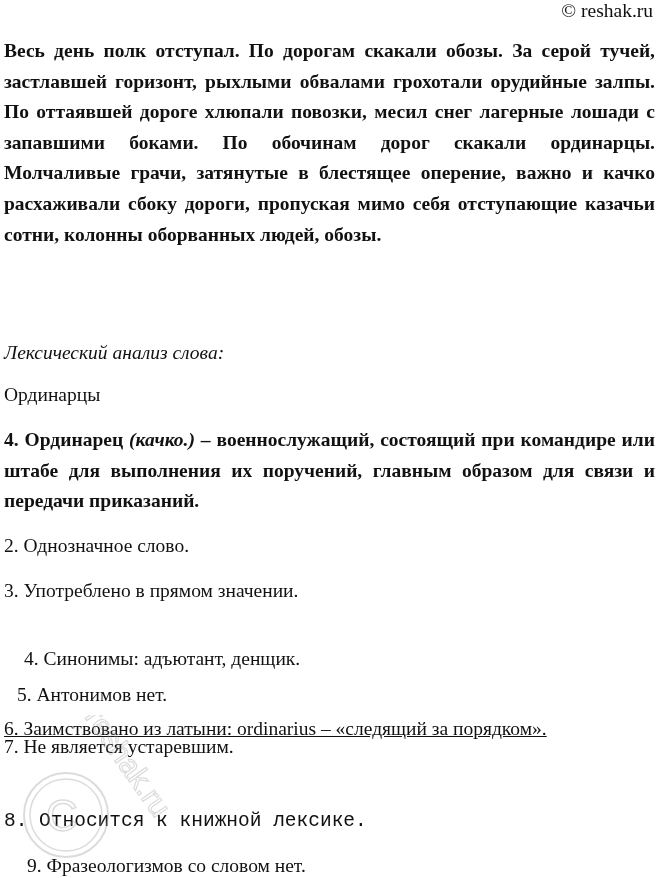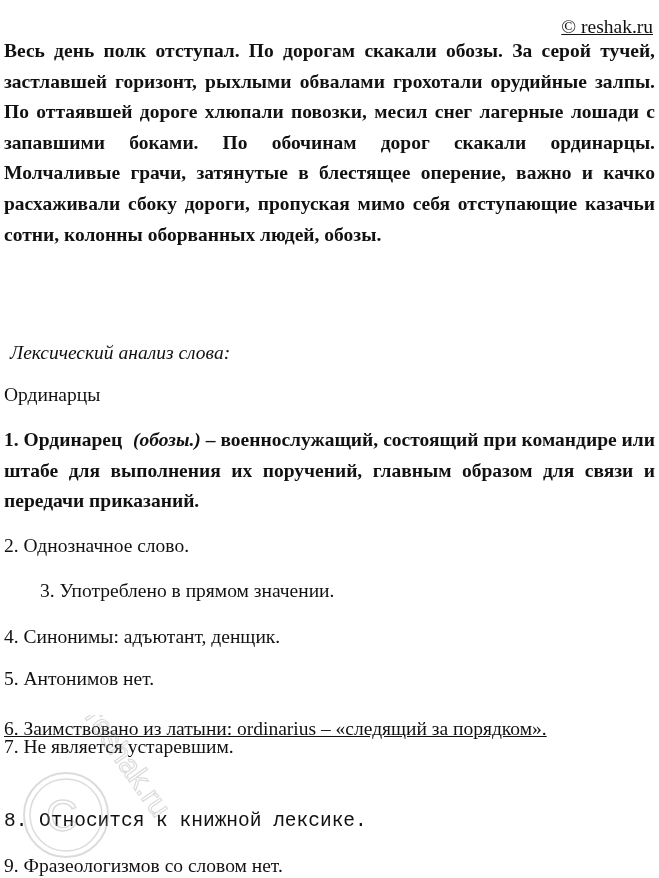--- a/index.html
+++ b/index.html
@@ -4,57 +4,57 @@
   <style>
     html, body { margin: 0; padding: 0; background: #ffffff; }
     body {
       width: 659px; height: 878px; overflow: hidden; position: relative;
       font-family: "Liberation Serif", serif; color: #111111;
       font-size: 19.5px;
     }
     .line { position: absolute; left: 4px; white-space: nowrap; }
     .header { position: absolute; top: 0; left: 4px; right: 6px; height: 24px; }
     .header .title { position: absolute; left: 0; top: 0; font-style: italic; }
-    .header .copy { position: absolute; right: 0; top: 16px; text-decoration: underline; }
+    .header .copy { position: absolute; right: 0; top: 0; }
     .para {
       position: absolute; left: 4px; width: 651px;
       text-align: justify; text-align-last: left;
       line-height: 30.6px;
       font-weight: bold;
     }
-    .italic { font-style: italic; margin-left: 6px; }
+    .italic { font-style: italic; }
     .watermark {
       position: absolute; left: 18px; top: 715px; width: 150px; height: 150px;
       pointer-events: none; opacity: 0.35;
     }
   </style>
 </head>
 <body>
 
 <div class="header">
   <span class="copy">© reshak.ru</span>
 </div>
 
 <div class="para" style="top:36px;">Весь день полк отступал. По дорогам скакали обозы. За серой тучей, застлавшей горизонт, рыхлыми обвалами грохотали орудийные залпы. По оттаявшей дороге хлюпали повозки, месил снег лагерные лошади с запавшими боками. По обочинам дорог скакали ординарцы. Молчаливые грачи, затянутые в блестящее оперение, важно и качко расхаживали сбоку дороги, пропуская мимо себя отступающие казачьи сотни, колонны оборванных людей, обозы.</div>
 
 <div class="line italic" style="top:342px;">Лексический анализ слова:</div>
 
 <div class="line" style="top:384px;text-align:center;">Ординарцы</div>
 
 <div class="para" style="top:425px;">
-  <span>1. Ординарец </span><span class="italic">(обозы.)</span><span> – военнослужащий, состоящий при командире или штабе для выполнения их поручений, главным образом для связи и передачи приказаний.</span>
+  <span>4. Ординарец </span><span class="italic">(качко.)</span><span> – военнослужащий, состоящий при командире или штабе для выполнения их поручений, главным образом для связи и передачи приказаний.</span>
 </div>
 
 <div class="line" style="top:535px;">2. Однозначное слово.</div>
-<div class="line" style="top:580px;margin-left:36px;">3. Употреблено в прямом значении.</div>
-<div class="line" style="top:626px;">4. Синонимы: адъютант, денщик.</div>
-<div class="line" style="top:668px;">5. Антонимов нет.</div>
+<div class="line" style="top:580px;">3. Употреблено в прямом значении.</div>
+<div class="line" style="top:648px;margin-left:20px;">4. Синонимы: адъютант, денщик.</div>
+<div class="line" style="top:684px;margin-left:13px;">5. Антонимов нет.</div>
 <div class="line" style="top:718px;text-decoration:underline;">6. Заимствовано из латыни: ordinarius – «следящий за порядком».</div>
 <div class="line" style="top:736px;">7. Не является устаревшим.</div>
 <div class="line" style="top:810px;font-family:Liberation Mono, monospace;">8. Относится к книжной лексике.</div>
-<div class="line" style="top:855px;">9. Фразеологизмов со словом нет.</div>
+<div class="line" style="top:855px;margin-left:23px;">9. Фразеологизмов со словом нет.</div>
 
 <svg class="watermark" viewBox="0 0 150 150">
   <circle cx="48" cy="100" r="42" fill="none" stroke="#9a9a9a" stroke-width="2"></circle>
   <circle cx="48" cy="100" r="36" fill="none" stroke="#9a9a9a" stroke-width="1.5"></circle>
   <text x="28" y="116" font-family="Liberation Sans, sans-serif" font-size="44" fill="none" stroke="#9a9a9a" stroke-width="1.5">C</text>
   <text x="20" y="30" font-family="Liberation Sans, sans-serif" font-size="30" fill="none" stroke="#9a9a9a" stroke-width="1.2" transform="rotate(55 70 60)">reshak.ru</text>
 </svg>
 
 </body></html>

